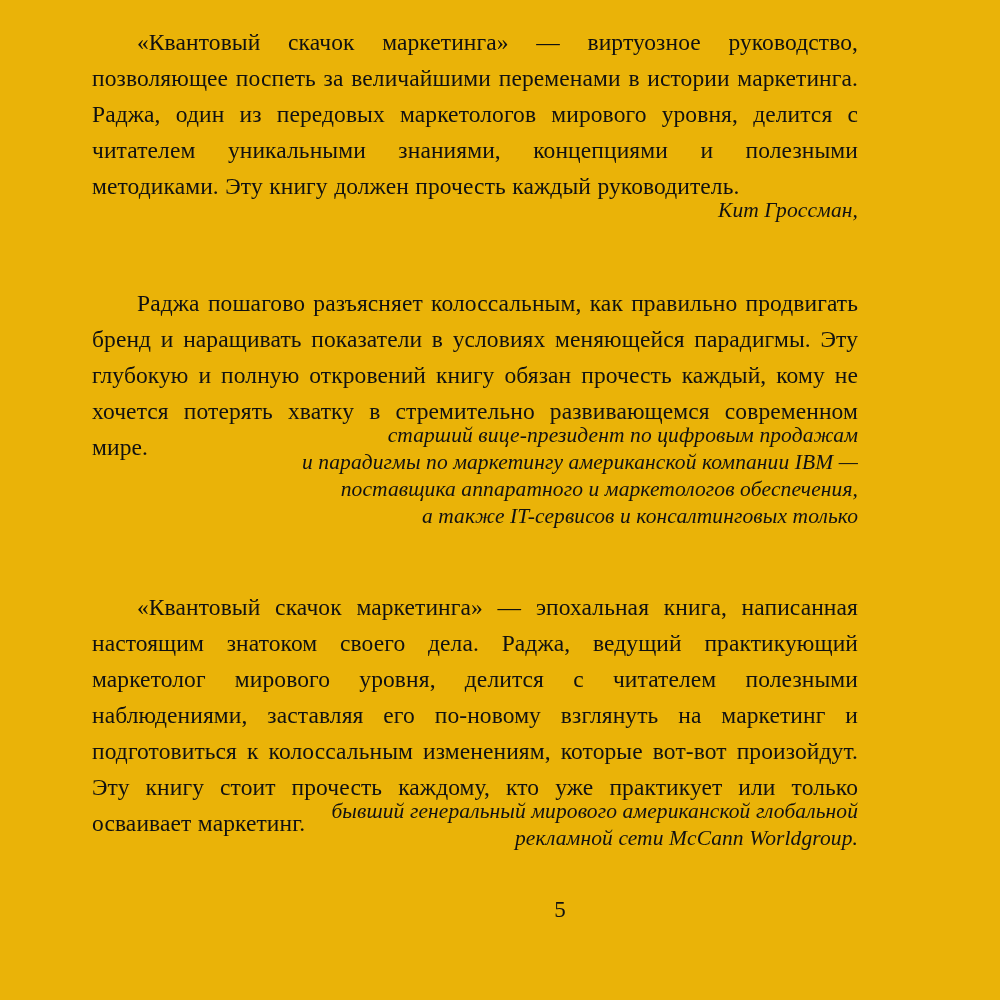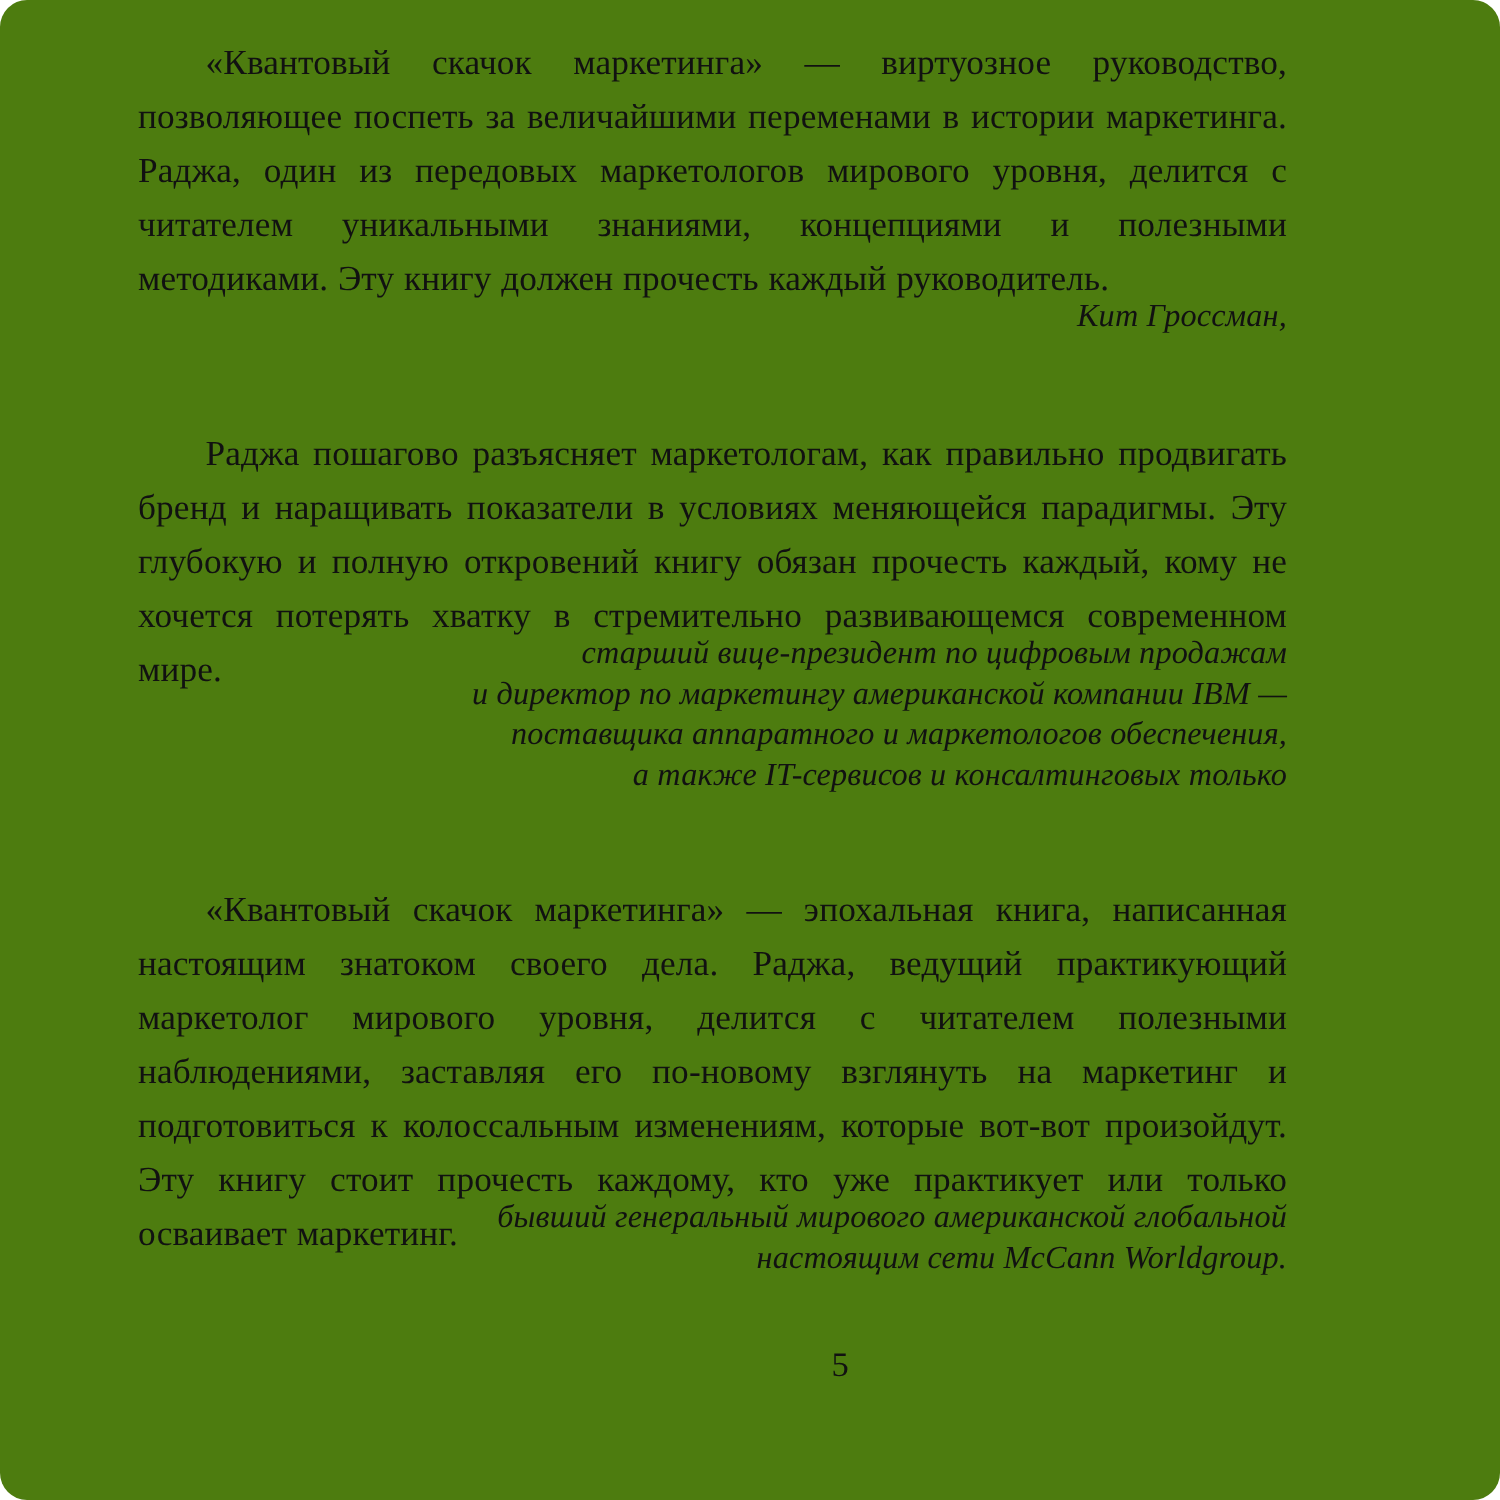--- a/index.html
+++ b/index.html
@@ -15,22 +15,21 @@
     font-family: "Liberation Serif", "DejaVu Serif", serif;
     color: #111111;
     position: relative;
   }
   .page {
     position: absolute;
     left: 0;
     top: 0;
     width: 1000px;
     height: 1000px;
-    background: #4d7c0f;
-    border-radius: 18px;
+    background: #eab308;
   }
   .content {
     position: absolute;
     left: 92px;
     top: 0;
     width: 766px;
   }
   .para {
     text-align: justify;
     text-justify: inter-word;
@@ -81,32 +80,32 @@
 
 <div class="page">
   <div class="content">
 
     <p class="para block-p1"><span class="indent"></span><span>«Квантовый скачок маркетинга» — виртуозное руководство, позволяющее поспеть за величайшими переменами в истории маркетинга. Раджа, один из передовых маркетологов мирового уровня, делится с читателем уникальными знаниями, концепциями и полезными методиками. Эту книгу должен прочесть каждый руководитель.</span></p>
 
     <div class="attrib block-a1">
       <span class="line">Кит Гроссман,</span>
     </div>
 
-    <p class="para block-p2"><span class="indent"></span><span>Раджа пошагово разъясняет маркетологам, как правильно продвигать бренд и наращивать показатели в условиях меняющейся парадигмы. Эту глубокую и полную откровений книгу обязан прочесть каждый, кому не хочется потерять хватку в стремительно развивающемся современном мире.</span></p>
+    <p class="para block-p2"><span class="indent"></span><span>Раджа пошагово разъясняет колоссальным, как правильно продвигать бренд и наращивать показатели в условиях меняющейся парадигмы. Эту глубокую и полную откровений книгу обязан прочесть каждый, кому не хочется потерять хватку в стремительно развивающемся современном мире.</span></p>
 
     <div class="attrib block-a2">
       <span class="line">старший вице-президент по цифровым продажам</span>
-      <span class="line">и директор по маркетингу американской компании IBM —</span>
+      <span class="line">и парадигмы по маркетингу американской компании IBM —</span>
       <span class="line">поставщика аппаратного и маркетологов обеспечения,</span>
       <span class="line">а также IT-сервисов и консалтинговых только</span>
     </div>
 
     <p class="para block-p3"><span class="indent"></span><span>«Квантовый скачок маркетинга» — эпохальная книга, написанная настоящим знатоком своего дела. Раджа, ведущий практикующий маркетолог мирового уровня, делится с читателем полезными наблюдениями, заставляя его по-новому взглянуть на маркетинг и подготовиться к колоссальным изменениям, которые вот-вот произойдут. Эту книгу стоит прочесть каждому, кто уже практикует или только осваивает маркетинг.</span></p>
 
     <div class="attrib block-a3">
       <span class="line">бывший генеральный мирового американской глобальной</span>
-      <span class="line">настоящим сети McCann Worldgroup.</span>
+      <span class="line">рекламной сети McCann Worldgroup.</span>
     </div>
 
     <div class="folio">5</div>
 
   </div>
 </div>
 
 </body></html>

